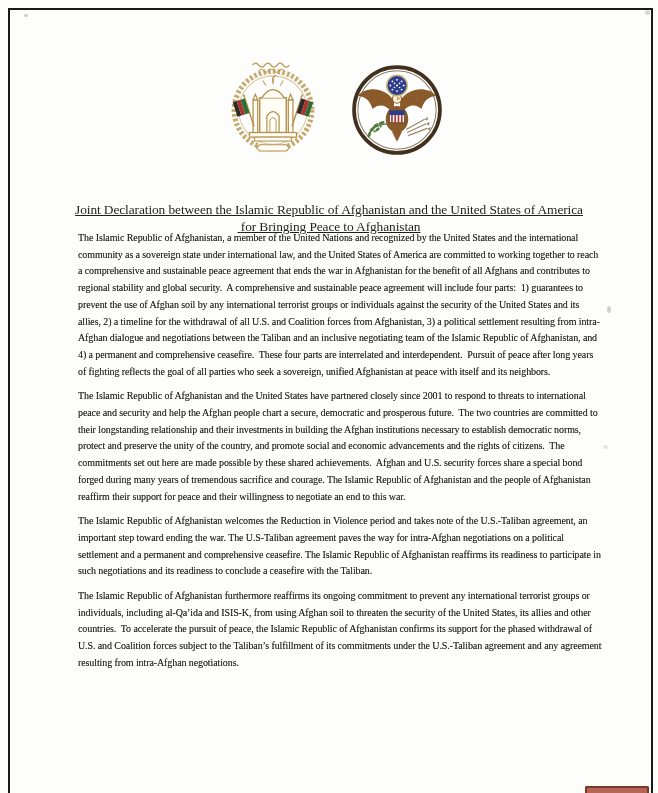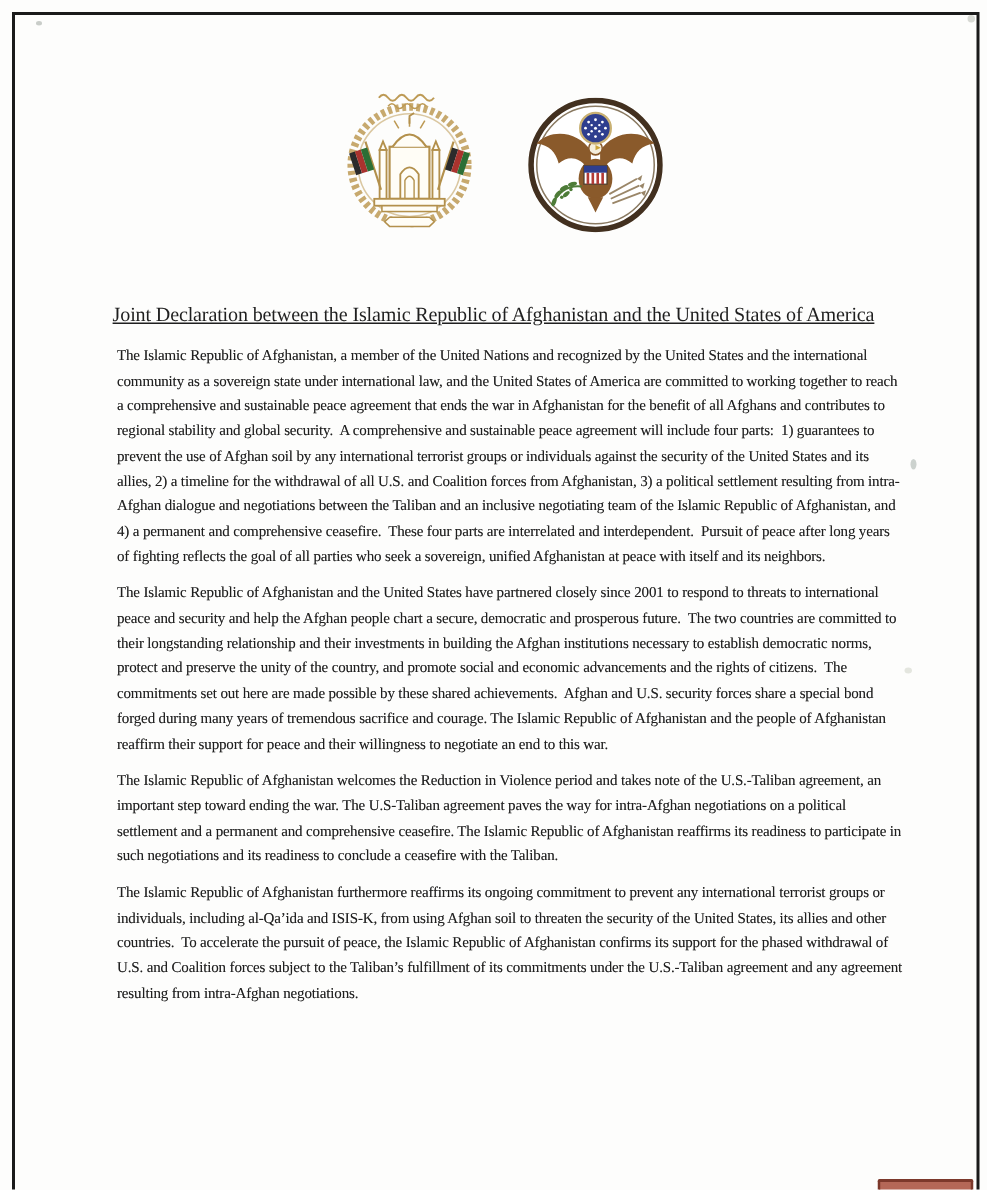--- a/index.html
+++ b/index.html
@@ -161,20 +161,21 @@
       <line x1="55" y1="69" x2="73.5" y2="62"></line>
       <path d="M71,53 l3.5,-2.5 l-1,4 z" fill="#9a8668" stroke="none"></path>
       <path d="M72.5,57.5 l3.5,-2 l-1,4 z" fill="#9a8668" stroke="none"></path>
       <path d="M73.5,62 l3.5,-1.5 l-1.2,3.8 z" fill="#9a8668" stroke="none"></path>
     </g>
   </svg>
 </div>
 
 <div class="doc-title">
   <div class="t-line">Joint Declaration between the Islamic Republic of Afghanistan and the United States of America</div>
+  <div class="t-line"> for Bringing Peace to Afghanistan</div>
 </div>
 
 <div class="doc-body">
   <p>The Islamic Republic of Afghanistan, a member of the United Nations and recognized by the United States and the international community as a sovereign state under international law, and the United States of America are committed to working together to reach a comprehensive and sustainable peace agreement that ends the war in Afghanistan for the benefit of all Afghans and contributes to regional stability and global security.  A comprehensive and sustainable peace agreement will include four parts:  1) guarantees to prevent the use of Afghan soil by any international terrorist groups or individuals against the security of the United States and its allies, 2) a timeline for the withdrawal of all U.S. and Coalition forces from Afghanistan, 3) a political settlement resulting from intra-Afghan dialogue and negotiations between the Taliban and an inclusive negotiating team of the Islamic Republic of Afghanistan, and 4) a permanent and comprehensive ceasefire.  These four parts are interrelated and interdependent.  Pursuit of peace after long years of fighting reflects the goal of all parties who seek a sovereign, unified Afghanistan at peace with itself and its neighbors.</p>
   <p>The Islamic Republic of Afghanistan and the United States have partnered closely since 2001 to respond to threats to international peace and security and help the Afghan people chart a secure, democratic and prosperous future.  The two countries are committed to their longstanding relationship and their investments in building the Afghan institutions necessary to establish democratic norms, protect and preserve the unity of the country, and promote social and economic advancements and the rights of citizens.  The commitments set out here are made possible by these shared achievements.  Afghan and U.S. security forces share a special bond forged during many years of tremendous sacrifice and courage. The Islamic Republic of Afghanistan and the people of Afghanistan reaffirm their support for peace and their willingness to negotiate an end to this war.</p>
   <p>The Islamic Republic of Afghanistan welcomes the Reduction in Violence period and takes note of the U.S.-Taliban agreement, an important step toward ending the war. The U.S-Taliban agreement paves the way for intra-Afghan negotiations on a political settlement and a permanent and comprehensive ceasefire. The Islamic Republic of Afghanistan reaffirms its readiness to participate in such negotiations and its readiness to conclude a ceasefire with the Taliban.</p>
   <p>The Islamic Republic of Afghanistan furthermore reaffirms its ongoing commitment to prevent any international terrorist groups or individuals, including al-Qa’ida and ISIS-K, from using Afghan soil to threaten the security of the United States, its allies and other countries.  To accelerate the pursuit of peace, the Islamic Republic of Afghanistan confirms its support for the phased withdrawal of U.S. and Coalition forces subject to the Taliban’s fulfillment of its commitments under the U.S.-Taliban agreement and any agreement resulting from intra-Afghan negotiations.</p>
 </div>
 
 <div class="cropped-element"></div>

